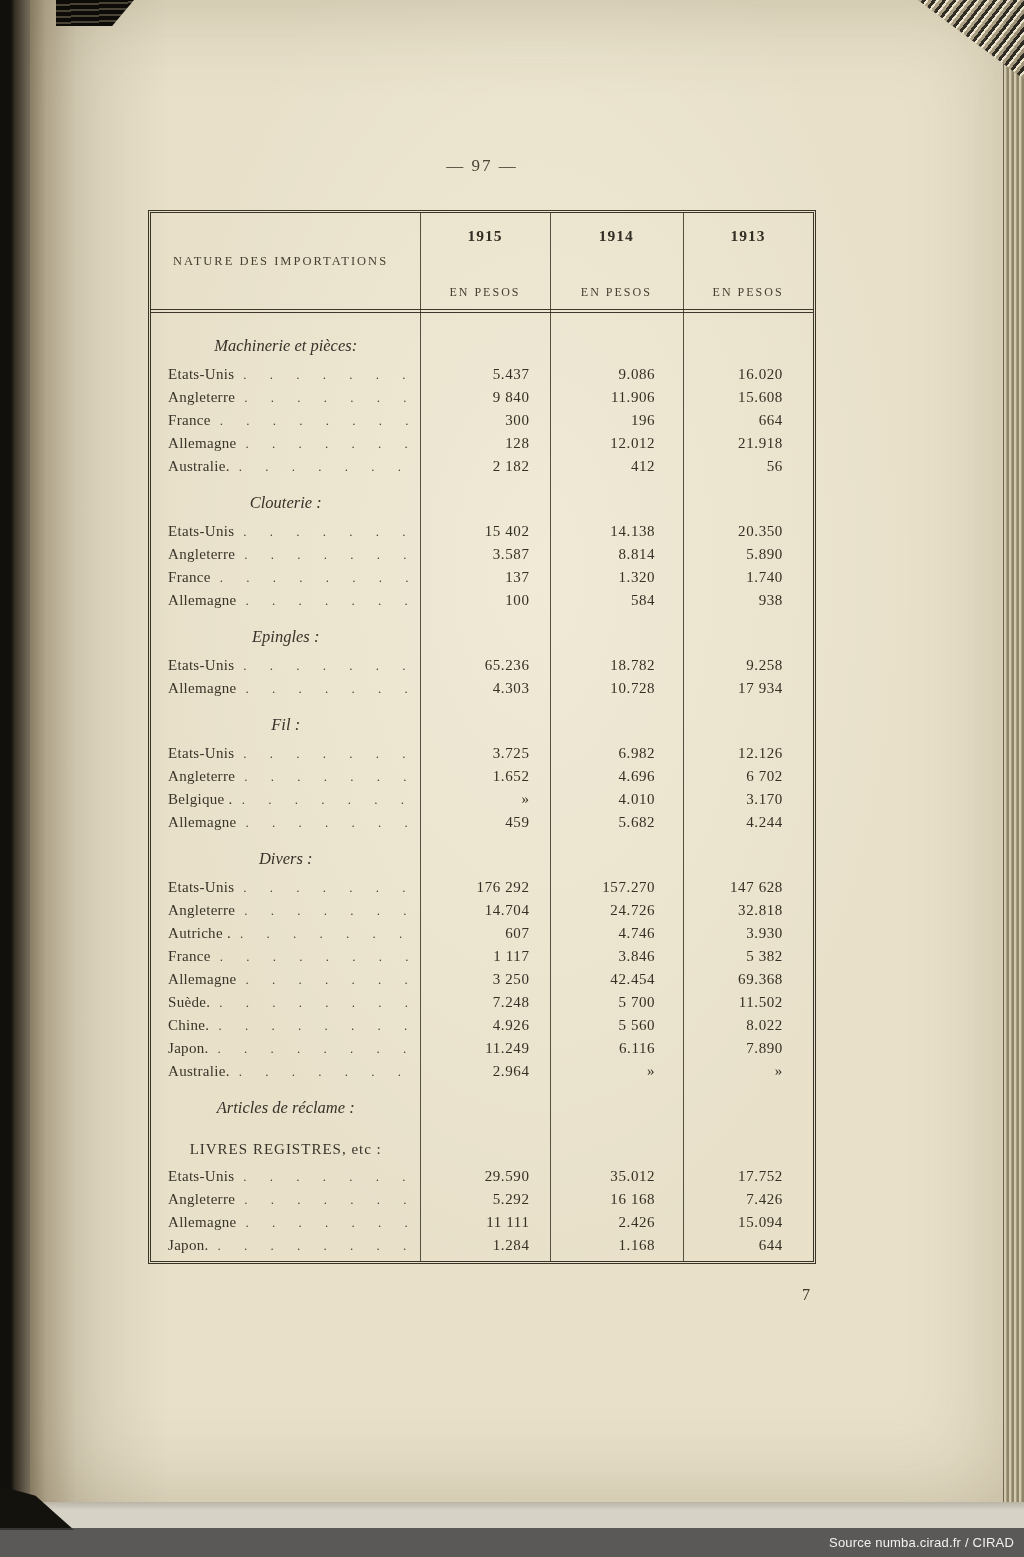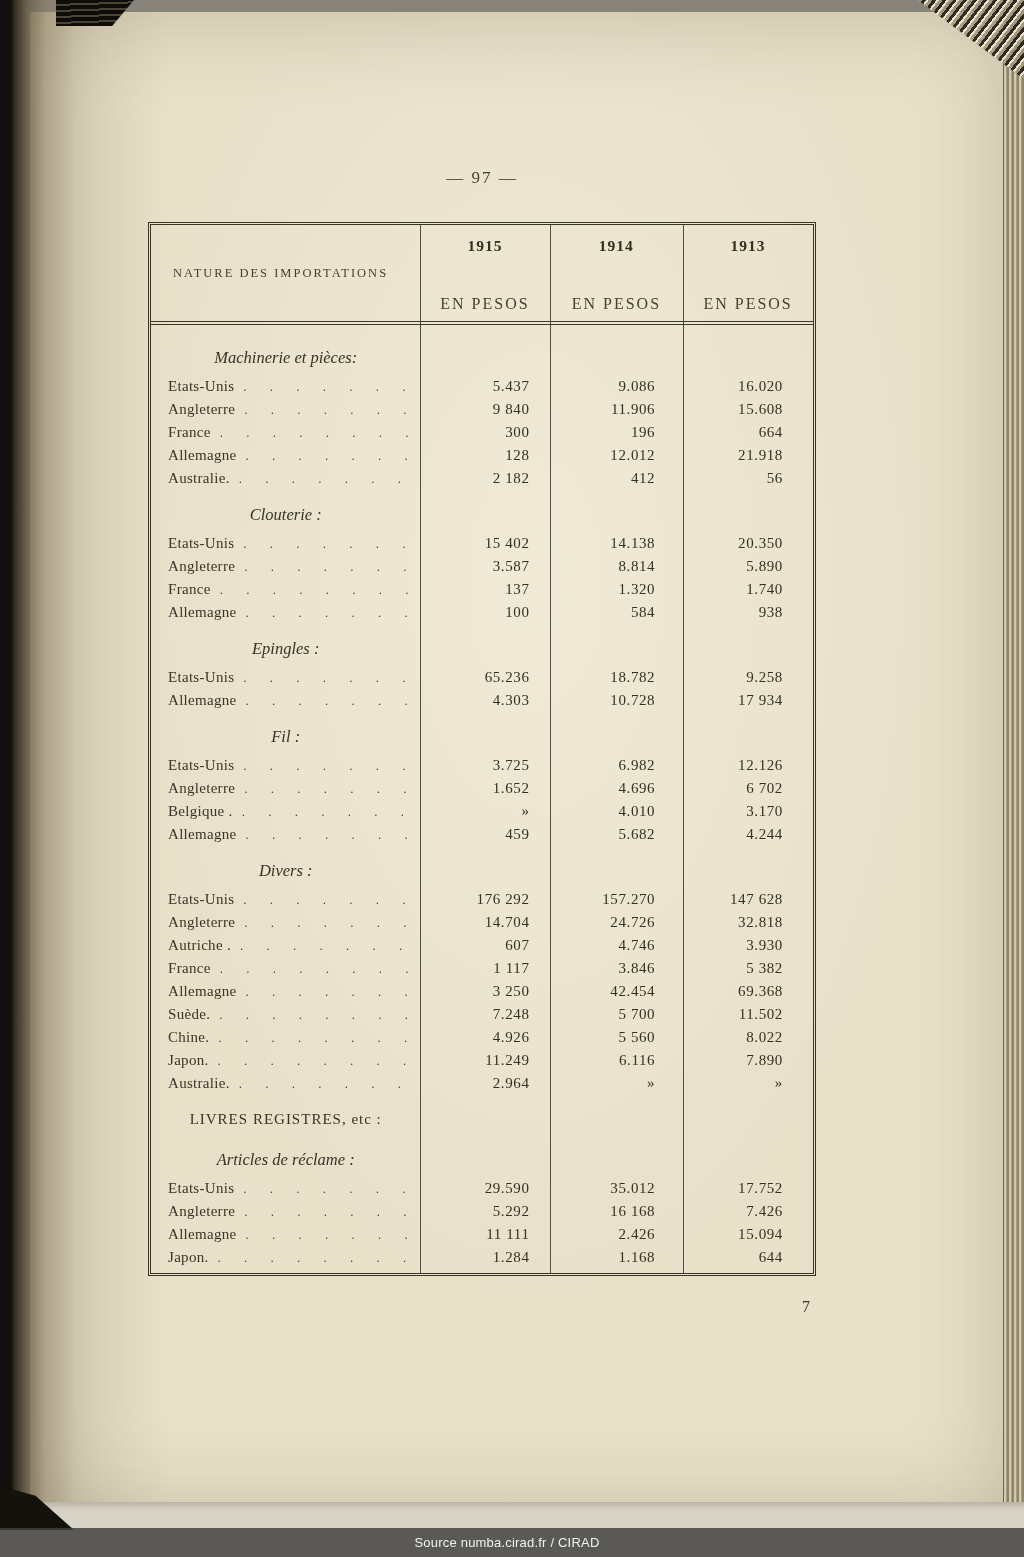--- a/index.html
+++ b/index.html
@@ -4,21 +4,21 @@
 <style>
   html,body { margin:0; padding:0; background:#161613; }
   .canvas {
     position:relative; width:1024px; height:1557px; overflow:hidden;
     background:#87837a;
     font-family:"Liberation Serif","DejaVu Serif",serif;
     color:#3b362b;
   }
   
   .page {
-    position:absolute; left:30px; top:12px; width:974px; height:1502px;
+    position:absolute; left:30px; top:0; width:974px; height:1502px;
     background:
       radial-gradient(ellipse at 52% 38%, rgba(255,252,240,0.35) 0%, rgba(0,0,0,0) 55%),
       linear-gradient(90deg, rgba(70,58,34,0.22) 0, rgba(70,58,34,0.08) 70px, rgba(0,0,0,0) 140px),
       #e8e0c9;
     box-shadow: inset 0 0 90px rgba(95,80,45,0.28);
   }
   
   .gutter {
     position:absolute; left:0; top:0; width:76px; height:1502px; z-index:3;
     background: linear-gradient(90deg,
@@ -53,21 +53,21 @@
     background: linear-gradient(180deg, #b9b4a5 0, #d6d2c6 8px, #d6d2c6 100%);
   }
   .corner-bl {
     position:absolute; left:0; top:1486px; width:74px; height:44px; z-index:4;
     background:#14120d;
     clip-path: polygon(0 0, 48% 22%, 100% 100%, 0 100%);
   }
   .footer-bar {
     position:absolute; left:0; bottom:0; width:1024px; height:29px; z-index:6;
     background: rgba(62,62,62,0.82);
-    display:flex; align-items:center; justify-content:center;
+    display:flex; align-items:center; justify-content:flex-end;
     padding-right:10px; box-sizing:border-box;
     font-family:"Liberation Sans","DejaVu Sans",sans-serif;
     font-size:13px; color:#f1f1ee; letter-spacing:0.2px;
   }
   
   .pagenum-top {
     position:absolute; left:118px; top:156px; width:668px; z-index:2;
     text-align:center; font-size:17px; color:#4a4335; letter-spacing:2px;
   }
   .pagenum-bottom {
@@ -91,21 +91,21 @@
   .thead { height:100px; border-bottom:4px double rgba(42,37,26,0.9); box-sizing:border-box; }
   .thead .c0 {
     display:flex; align-items:center; padding-left:22px;
     font-size:12.5px; letter-spacing:2px; color:#463f31;
   }
   .thead .hc {
     display:flex; flex-direction:column; align-items:center; justify-content:center; gap:26px;
     padding-top:4px;
   }
   .year { font-weight:bold; font-size:15.5px; letter-spacing:1px; color:#332e24; }
-  .unit { font-size:16px; letter-spacing:2px; color:#463f31;margin-top:14px; }
+  .unit { font-size:12px; letter-spacing:2px; color:#463f31;margin-top:14px; }
   .tbody { padding-top:8px; padding-bottom:10px; }
   .title-row .c0 { padding-top:15px; padding-bottom:7px; text-align:center; }
   .section-title.italic { font-style:italic; font-size:16.5px; color:#38332a; }
   .section-title.caps { font-style:normal; font-size:15px; letter-spacing:1px; color:#38332a; }
   .data-row { height:23px; line-height:23px; }
   .labelcell {
     display:flex; align-items:baseline; overflow:hidden;
     padding-left:17px; padding-right:8px; box-sizing:border-box;
   }
   .country { font-size:15px; letter-spacing:0.3px; white-space:nowrap; color:#3a352a; }
@@ -394,27 +394,27 @@
           <div class="row data-row">
             <div class="labelcell">
               <span class="country">Australie.</span>
               <span class="dots">. . . . . . . . . . . . . . . . . . . . . . . . . . . .</span>
             </div>
             <div class="valcell vc0">2.964</div>
             <div class="valcell vc1">»</div>
             <div class="valcell vc2">»</div>
           </div>
           <div class="row title-row">
+            <div class="c0"><span class="section-title italic">Articles de réclame :</span></div>
+            <div></div>
+            <div></div>
+            <div></div>
+          </div>
+          <div class="row title-row">
             <div class="c0"><span class="section-title caps">LIVRES  REGISTRES,  etc :</span></div>
-            <div></div>
-            <div></div>
-            <div></div>
-          </div>
-          <div class="row title-row">
-            <div class="c0"><span class="section-title italic">Articles de réclame :</span></div>
             <div></div>
             <div></div>
             <div></div>
           </div>
           <div class="row data-row">
             <div class="labelcell">
               <span class="country">Etats-Unis</span>
               <span class="dots">. . . . . . . . . . . . . . . . . . . . . . . . . . . .</span>
             </div>
             <div class="valcell vc0">29.590</div>

